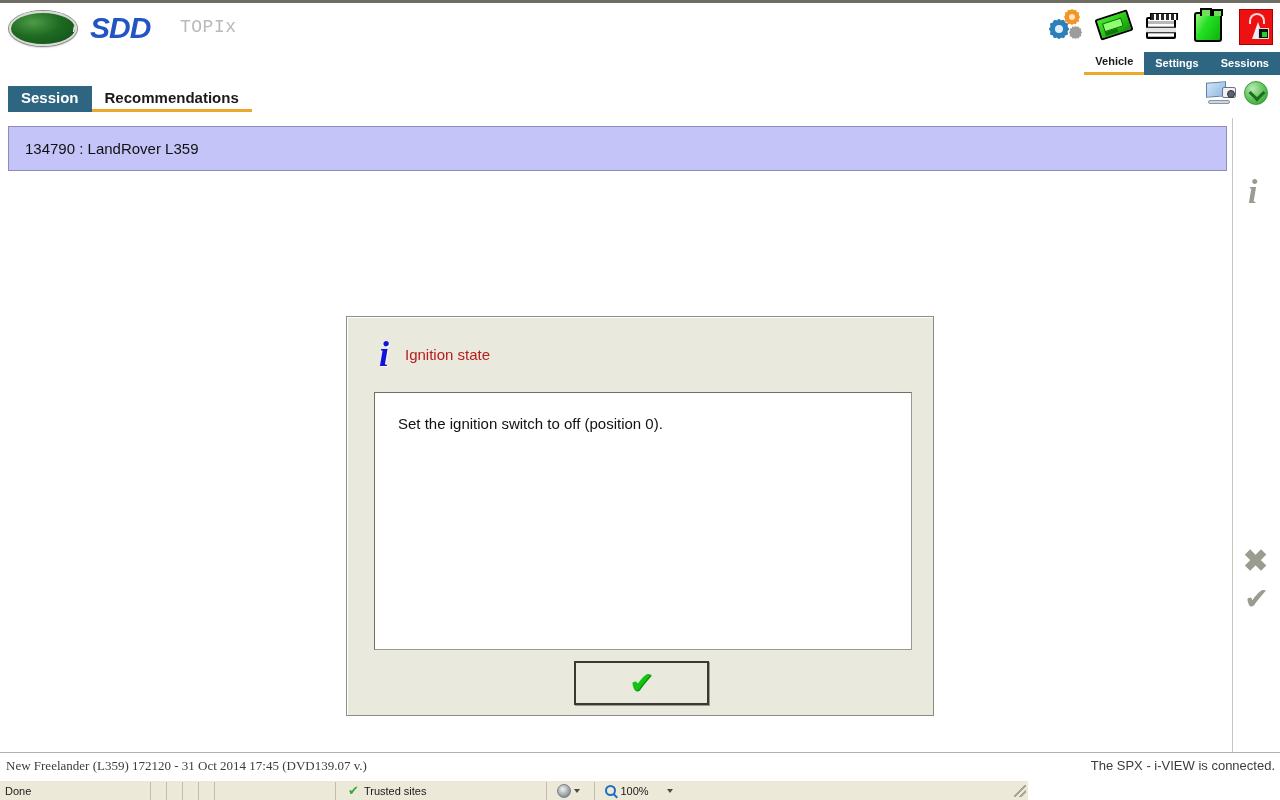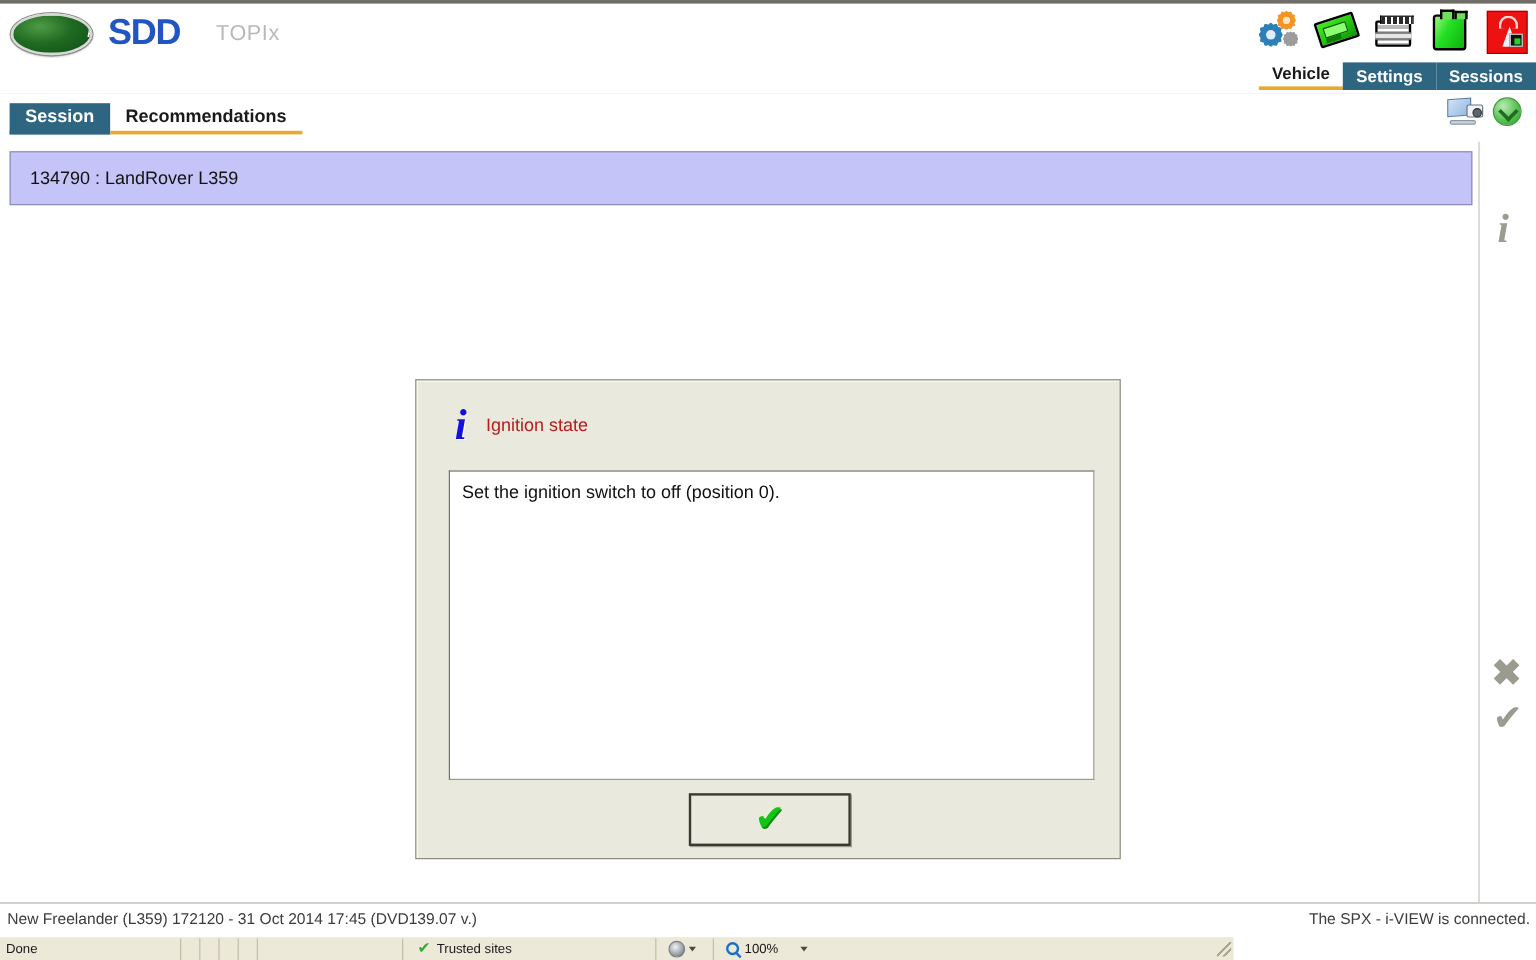--- a/index.html
+++ b/index.html
@@ -44,27 +44,27 @@
     line-height: 11px;
     font-style: italic;
     white-space: nowrap;
   }
   .lr-logo .bar {
     width: 50px; height: 1px; background: #ffffff; margin: 1px 0; opacity:.85;
   }
   .sdd {
     position: absolute; left: 90px; top: 8px;
     font-family: "Liberation Sans", sans-serif;
-    font-size: 30px; font-weight: bold; 
+    font-size: 30px; font-weight: bold; font-style: italic;
     color: #2255c4;
     letter-spacing: -1px;
   }
   .topix {
     position: absolute; left: 180px; top: 14px;
-    font-family: Liberation Sans, sans-serif;
+    font-family: Liberation Mono, monospace;
     font-size: 18px; color: #b9b9b9;
     letter-spacing: .5px;
   }
   .watermark {
     position: absolute; left: 0; top: 6px; width: 1280px;
     text-align: center;
     font-family: "DejaVu Sans", sans-serif;
     font-size: 25px; font-weight: bold; font-style: italic;
     color: #21dd21;
     letter-spacing: -.5px;
@@ -164,21 +164,21 @@
   }
   .radio-chip::after { content:""; position:absolute; left:3px; top:3px; width:5px; height:5px; background:#27d127; }
 
   
   .topnav {
     position:absolute; right:0; top:49px;
     display:flex; align-items:stretch; height:23px;
   }
   .topnav .tab {
     padding: 2px 11px 4px 11px;
-    font-size: 14px; font-weight: bold;
+    font-size: 11px; font-weight: bold;
     color:#ffffff;
     background:#2e6682;
     display:flex; align-items:center;
     font-family:"Liberation Sans", sans-serif;
   }
   .topnav .tab.active {
     background:#ffffff; color:#1a1a1a;
     border-bottom:3px solid #eaa92b;
   }
   .hdr-rule {
@@ -293,21 +293,21 @@
     font-family:"Liberation Sans", sans-serif;
   }
   .dlg-box {
     position:absolute; left:27px; top:75px;
     width:538px; height:258px;
     background:#ffffff;
     border:1px solid #9a9a8c;
     border-top-color:#6f6f64; border-left-color:#6f6f64;
   }
   .dlg-box p {
-    margin:0; padding:9px 10px;
+    margin:13px; padding:9px 10px;
     font-size:15px; color:#111;
     font-family:"Liberation Sans", sans-serif;
   }
   .ok-btn {
     position:absolute; left:227px; top:344px;
     width:135px; height:44px;
     background:#e9e9dd;
     border:2px solid #3a3a33;
     display:flex; align-items:center; justify-content:center;
     cursor:pointer;
@@ -320,21 +320,21 @@
     text-shadow: 1px 1px 0 #0a8d0a;
   }
 
   
   .appstatus {
     position:absolute; left:0; top:752px; width:1280px; height:26px;
     background:#ffffff;
     border-top:1px solid #b3b3aa;
     display:flex; align-items:center; justify-content:space-between;
   }
-  .appstatus .left { margin-left:6px; font-size:13px; color:#3c3c3c; font-family:Liberation Sans, sans-serif; }
+  .appstatus .left { margin-left:6px; font-size:13px; color:#3c3c3c; font-family:Liberation Serif, serif; }
   .appstatus .right { margin-right:5px; font-size:13px; color:#3c3c3c; font-family:"Liberation Sans", sans-serif; }
 
   .iestatus {
     position:absolute; left:0; top:780px; width:1028px; height:20px;
     background:#ece9d8;
     border-top:1px solid #ffffff;
     display:flex; align-items:center;
     font-size:11px; color:#1a1a1a;
     font-family:"Liberation Sans", sans-serif;
   }

